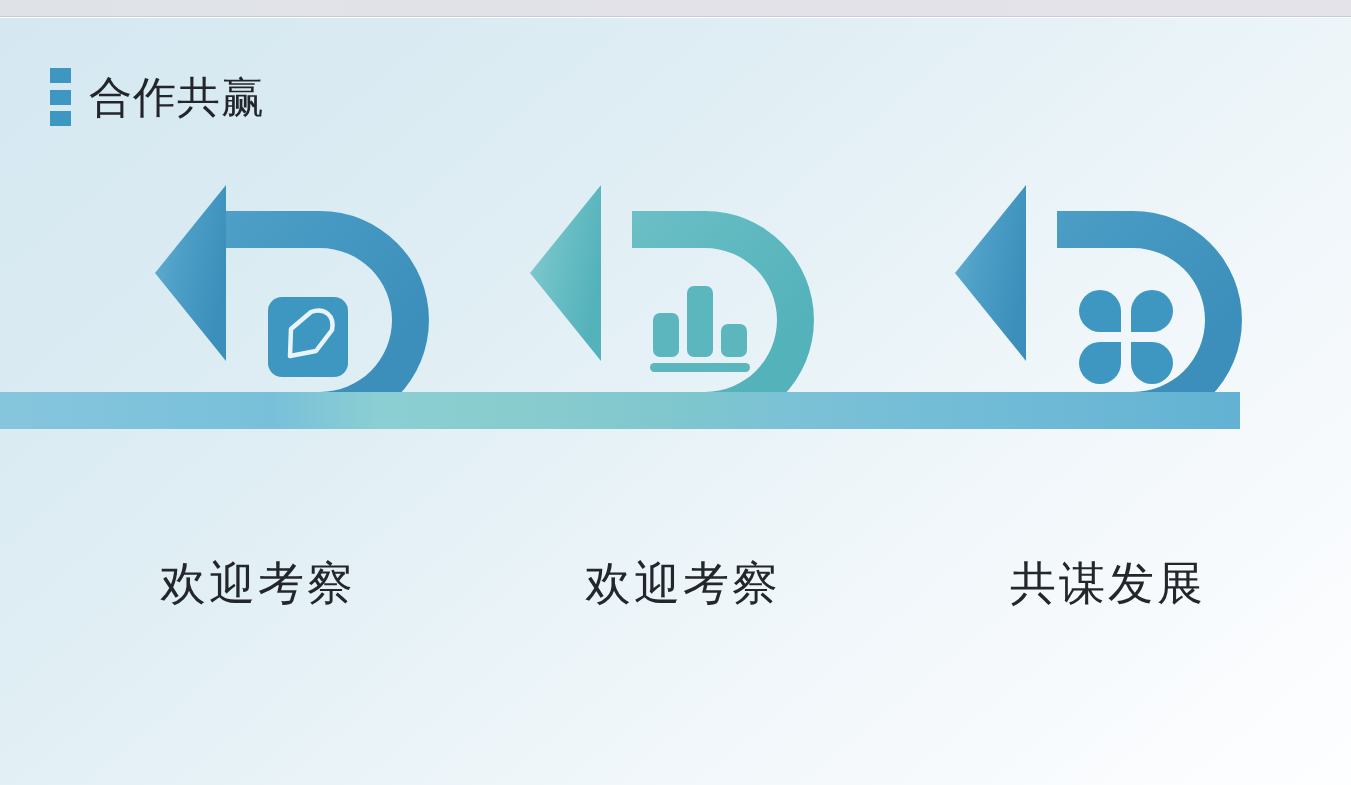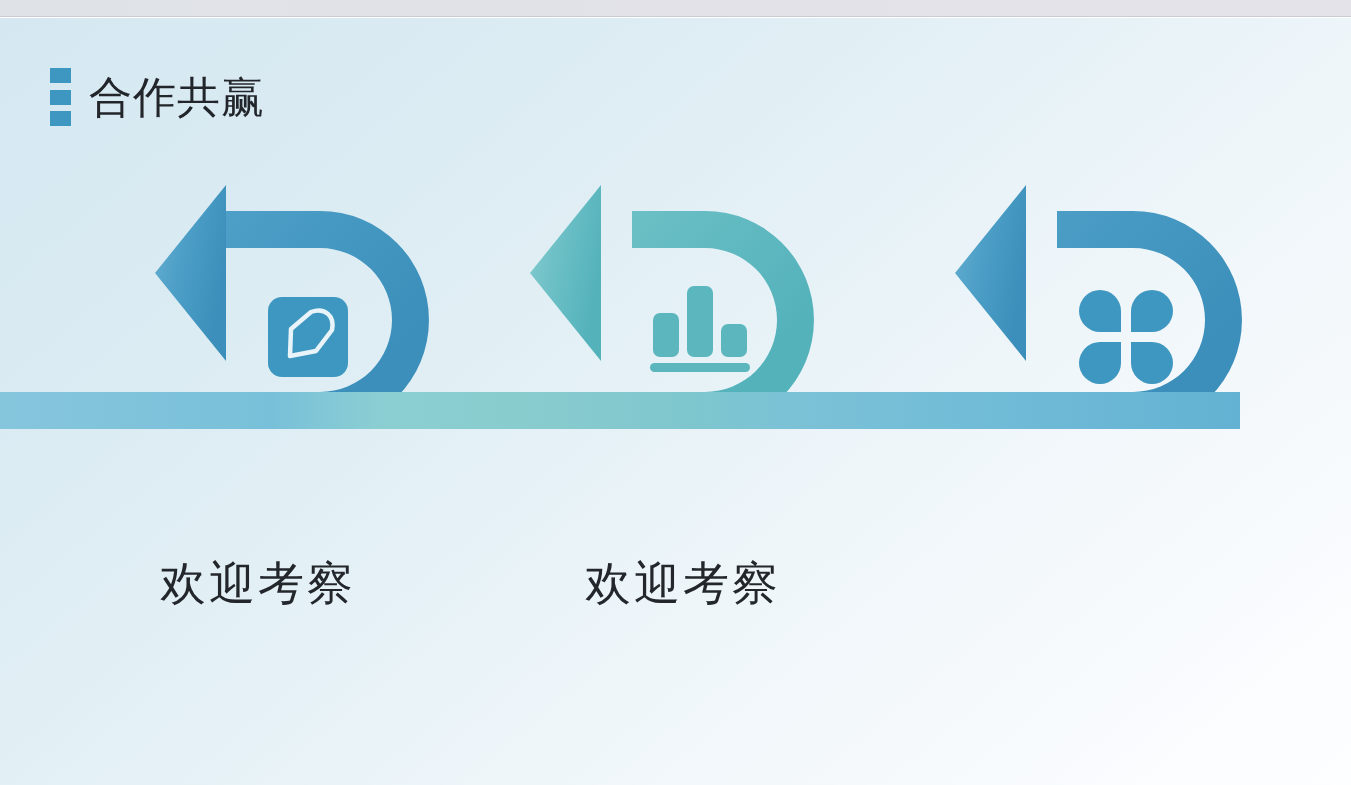--- a/index.html
+++ b/index.html
@@ -231,15 +231,16 @@
           <path d="M 1121 324 L 1100 324 A 21 21 0 1 0 1121 345 Z"></path>
           <path d="M 1131 324 L 1152 324 A 21 21 0 1 1 1131 345 Z"></path>
         </g>
       </g>
 
       <rect x="0" y="374" width="1240" height="37" fill="url(#g-band)"></rect>
     </svg>
 
     <div id="caption-0" class="step-caption">欢迎考察</div>
     <div id="caption-1" class="step-caption">欢迎考察</div>
+    <div id="caption-2" class="step-caption">共谋发展</div>
 
   </div>
 </div>
 
 </body></html>

